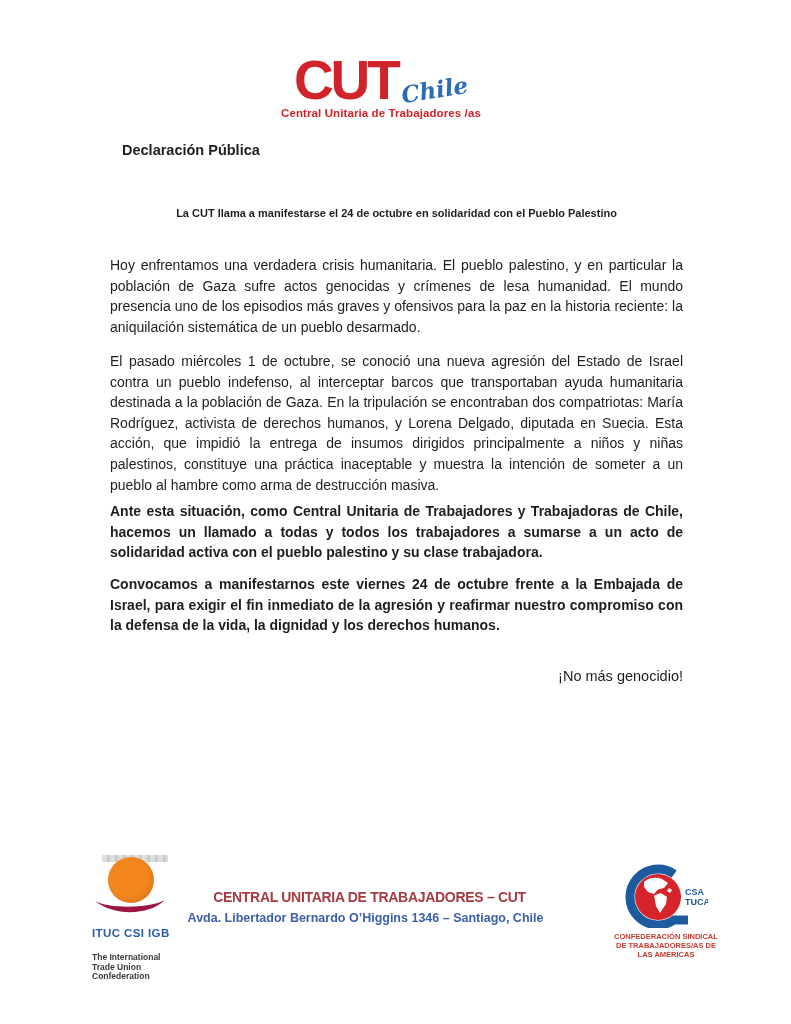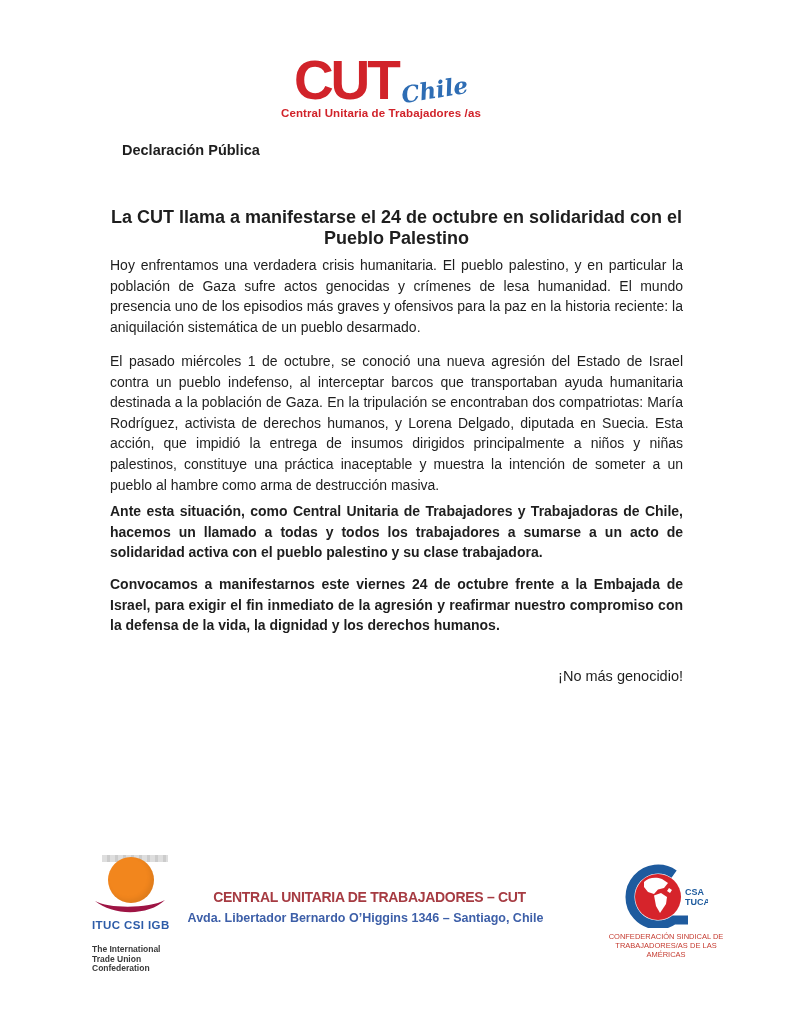--- a/index.html
+++ b/index.html
@@ -35,54 +35,54 @@
     color:var(--chile-blue);font-size:23px;line-height:1;
     margin:20px 0 0 3px;transform:rotate(-9deg);
   }
   .logo-tagline{
     font-size:11.5px;font-weight:bold;color:var(--cut-red);
     margin-top:4px;letter-spacing:0.1px;white-space:nowrap;
   }
 
   
   .doc-label{position:absolute;top:142px;left:110px;font-size:14.5px;font-weight:bold;margin-left:12px;}
-  .doc-title{position:absolute;top:207px;left:110px;width:573px;text-align:center;font-size:18px;font-weight:bold;}
+  .doc-title{position:absolute;top:207px;left:110px;width:573px;text-align:center;font-size:11px;font-weight:bold;}
   .para{position:absolute;left:110px;width:573px;font-size:14px;line-height:20.6px;text-align:justify;}
   .para-0{top:241px;}
   .para-1{top:337px;}
   .para-2{top:487px;font-weight:bold;}
   .para-3{top:560px;font-weight:bold;}
   .closing{position:absolute;left:110px;width:573px;text-align:right;font-size:14.5px;}
   .closing-0{top:636px;}
   .closing-1{top:668px;}
 
   
   .ituc-logo{position:absolute;left:92px;top:855px;width:84px;}
   .ituc-watermark{
     width:66px;height:7px;margin-left:10px;
     background:repeating-linear-gradient(90deg,#dedede 0 5px,#cccccc 5px 8px);
   }
   .ituc-circle{width:46px;height:46px;border-radius:50%;background:var(--ituc-orange);margin:-5px 0 0 16px;
     box-shadow:inset -3px -3px 5px rgba(0,0,0,0.08);}
   .ituc-swoosh{display:block;margin:-4px 0 0 1px;}
-  .ituc-acronym{color:var(--ituc-blue);font-weight:bold;font-size:11.5px;letter-spacing:0.4px;margin-top:2px;white-space:nowrap;}
+  .ituc-acronym{color:var(--ituc-blue);font-weight:bold;font-size:11.5px;letter-spacing:0.4px;margin-top:10px;white-space:nowrap;}
   .ituc-name{font-size:8.5px;font-weight:bold;color:#3a3a3a;line-height:9.5px;margin-top:14px;}
 
   .org-name{
     position:absolute;left:108px;right:131px;top:889px;text-align:center;
     color:var(--footer-maroon);font-weight:bold;font-size:14px;letter-spacing:-0.3px;white-space:nowrap;
   }
   .org-address{
     position:absolute;left:100px;right:131px;top:911px;text-align:center;
     color:var(--footer-blue);font-weight:bold;font-size:12.5px;
   }
 
   .csa-logo{position:absolute;left:608px;top:864px;width:116px;text-align:center;}
   .csa-globe{display:block;margin:0 auto;}
-  .csa-name{margin-top:4px;font-size:7.5px;font-weight:normal;color:var(--caption-red);line-height:9px;}
+  .csa-name{margin-top:4px;font-size:7.5px;font-weight:bold;color:var(--caption-red);line-height:9px;}
 </style>
 </head>
 <body>
 
 <div class="page">
 
   <div class="header-logo">
     <div class="header-logo-inner">
       <div class="logo-row">
         <span class="logo-cut">CUT</span>

